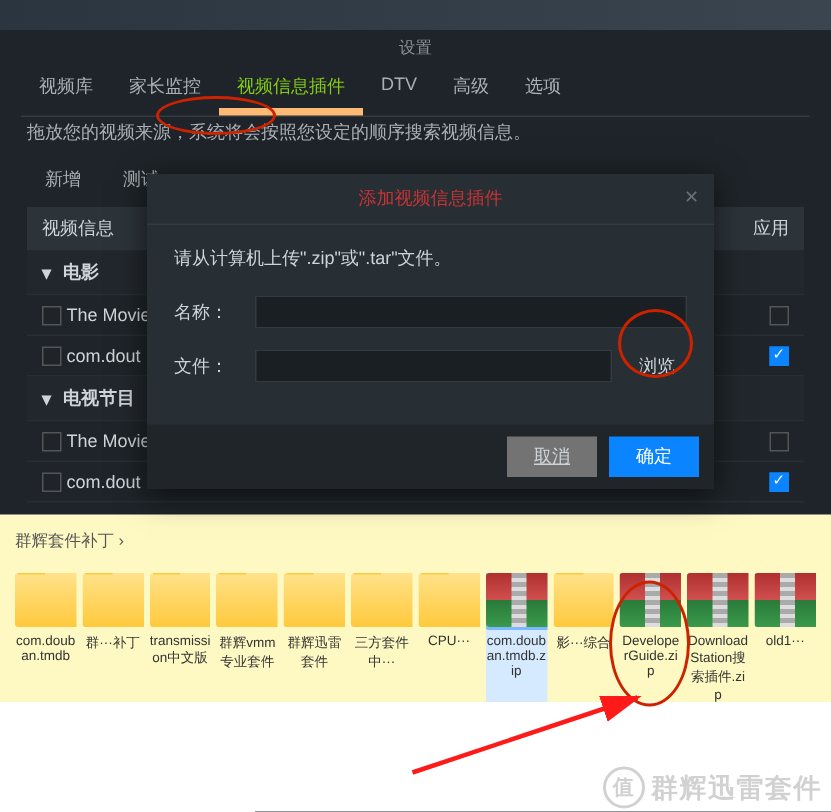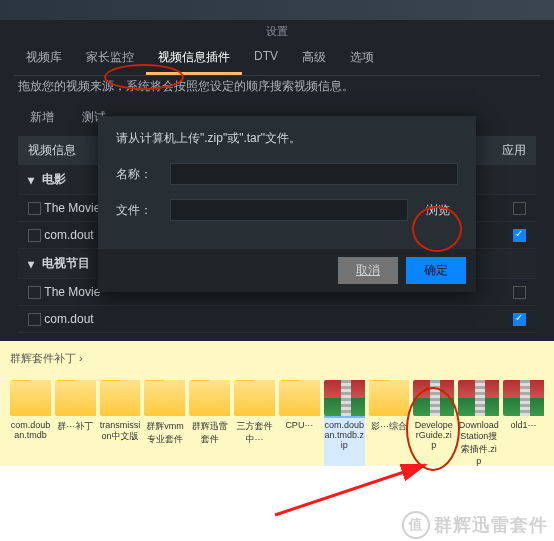--- a/index.html
+++ b/index.html
@@ -2,21 +2,21 @@
 <html><head>
 <meta charset="utf-8">
 <style>
 * { margin: 0; padding: 0; box-sizing: border-box; font-family: "Microsoft YaHei", sans-serif; }
 body { width: 554px; height: 541px; background: #fff; position: relative; overflow: hidden; }
 .topimg { width: 554px; height: 20px; background: linear-gradient(90deg,#2a3540,#3a4550); }
 .app { background: #1e2429; color: #aab0b6; position: relative; padding-bottom: 8px; }
 .titlebar { text-align: center; padding: 4px 0; font-size: 11px; color: #8a909a; }
 .tabs { display: flex; gap: 0; border-bottom: 1px solid #333a40; margin: 0 14px; }
 .tab { padding: 6px 12px; font-size: 12px; color: #aab0b6; cursor: pointer; }
-.tab.active { border-bottom: 3px solid #fdba74; color: #ffffff; text-align: center; }
+.tab.active { border-bottom: 5px solid #fdba74; color: #84cc16; text-align: center; }
 .desc { font-size: 12px; color: #aab0b6; margin: 2px 18px; }
 .subtabs { display: flex; gap: 4px; margin: 10px 18px 6px; font-size: 12px; }
 .subtab { padding: 4px 12px; }
 .listhdr { display: flex; background: #2c343a; margin: 0 18px; padding: 6px 10px; font-size: 12px; color: #cfd4d8; }
 .listhdr .c1 { flex: 0 0 60px; }
 .rows { margin: 0 18px; }
 .row { display: flex; align-items: center; background: #1e2429; border-bottom: 1px solid #272e34; padding: 6px 10px; font-size: 12px; color: #cfd4d8; position: relative; }
 .row.hdr { background: #21272c; font-weight: bold; }
 .chev { width: 14px; color: #cfd4d8; }
 .chk { width: 13px; height: 13px; border: 1px solid #555; display: inline-block; vertical-align: middle; }
@@ -27,21 +27,21 @@
 .mclose { position: absolute; right: 10px; top: 8px; color: #6a7076; cursor: pointer; font-size: 12px; }
 .mbody { padding: 14px 18px; font-size: 12px; color: #cfd4d8; }
 .mdesc { margin-bottom: 16px; }
 .mrow { display: flex; align-items: center; margin-bottom: 14px; gap: 10px; }
 .mlabel { width: 44px; }
 .minput { flex: 1; height: 22px; background: #1a1f23; border: 1px solid #333a40; color: #cfd4d8; padding: 0 6px; }
 .mbrowse { width: 40px; text-align: center; font-size: 12px; color: #cfd4d8; cursor: pointer; }
 .mactions { display: flex; justify-content: flex-end; gap: 8px; padding: 8px 10px; background: #202529; }
 .btn { padding: 5px 18px; font-size: 12px; cursor: pointer; border: none; }
 .btn.cancel { background: #737373; color: #cfd4d8; text-decoration: underline; }
-.btn.ok { background: #0a84ff; color: #0f172a; }
+.btn.ok { background: #0a84ff; color: #ffffff; }
 .circle { position: absolute; border: 2px solid #c20; border-radius: 50%; pointer-events: none; }
 .c-tab { top: 44px; left: 104px; width: 80px; height: 26px; border-radius: 50%/50%; }
 .c-browse { top: 186px; left: 412px; width: 50px; height: 46px; }
 .explorer { background: #fef9c3; padding: 6px 10px 0; }
 .bcrumb { font-size: 11px; color: #555; padding: 4px 0 14px; }
 .files { display: flex; gap: 4px; flex-wrap: nowrap; }
 .file { width: 54px; text-align: center; font-size: 9px; color: #333; word-break: break-all; overflow: hidden; }
 .file .ficon { width: 44px; height: 36px; margin: 0 auto 4px; position: relative; }
 .folder { background: linear-gradient(#ffe28a,#ffc93c); border-radius: 2px; position: relative; }
 .folder::before { content: ""; position: absolute; top: -5px; left: 2px; width: 18px; height: 6px; background: #ffc93c; border-radius: 2px 2px 0 0; }
@@ -117,20 +117,24 @@
     <div class="row">
       <span class="chk"></span>&nbsp;
       <span>com.dout</span>
       <span class="rowend">
           <span class="chk on"></span>
         </span>
     </div>
   </div>
 
   <div class="modal">
+    <div class="mtitle">
+      <span>添加视频信息插件</span>
+      <span class="mclose">✕</span>
+    </div>
     <div class="mbody">
       <div class="mdesc">请从计算机上传".zip"或".tar"文件。</div>
       <div class="mrow">
         <div class="mlabel">名称：</div>
         <input class="minput" value="" style="">
       </div>
       <div class="mrow">
         <div class="mlabel">文件：</div>
         <input class="minput" value="" style="">
         <div class="mbrowse">浏览</div>

